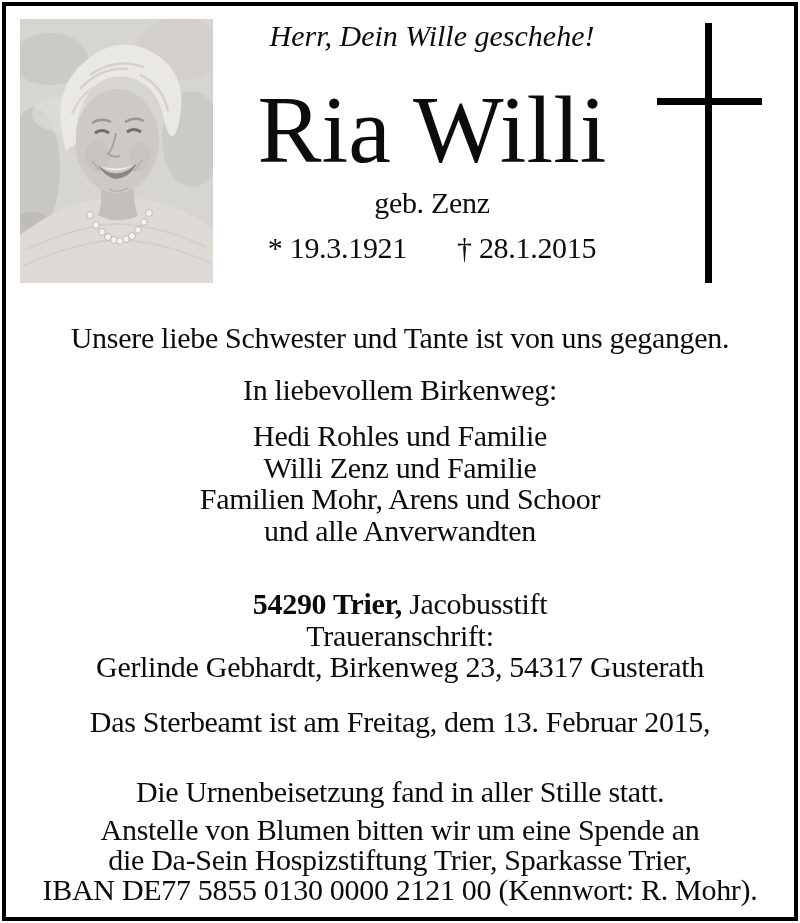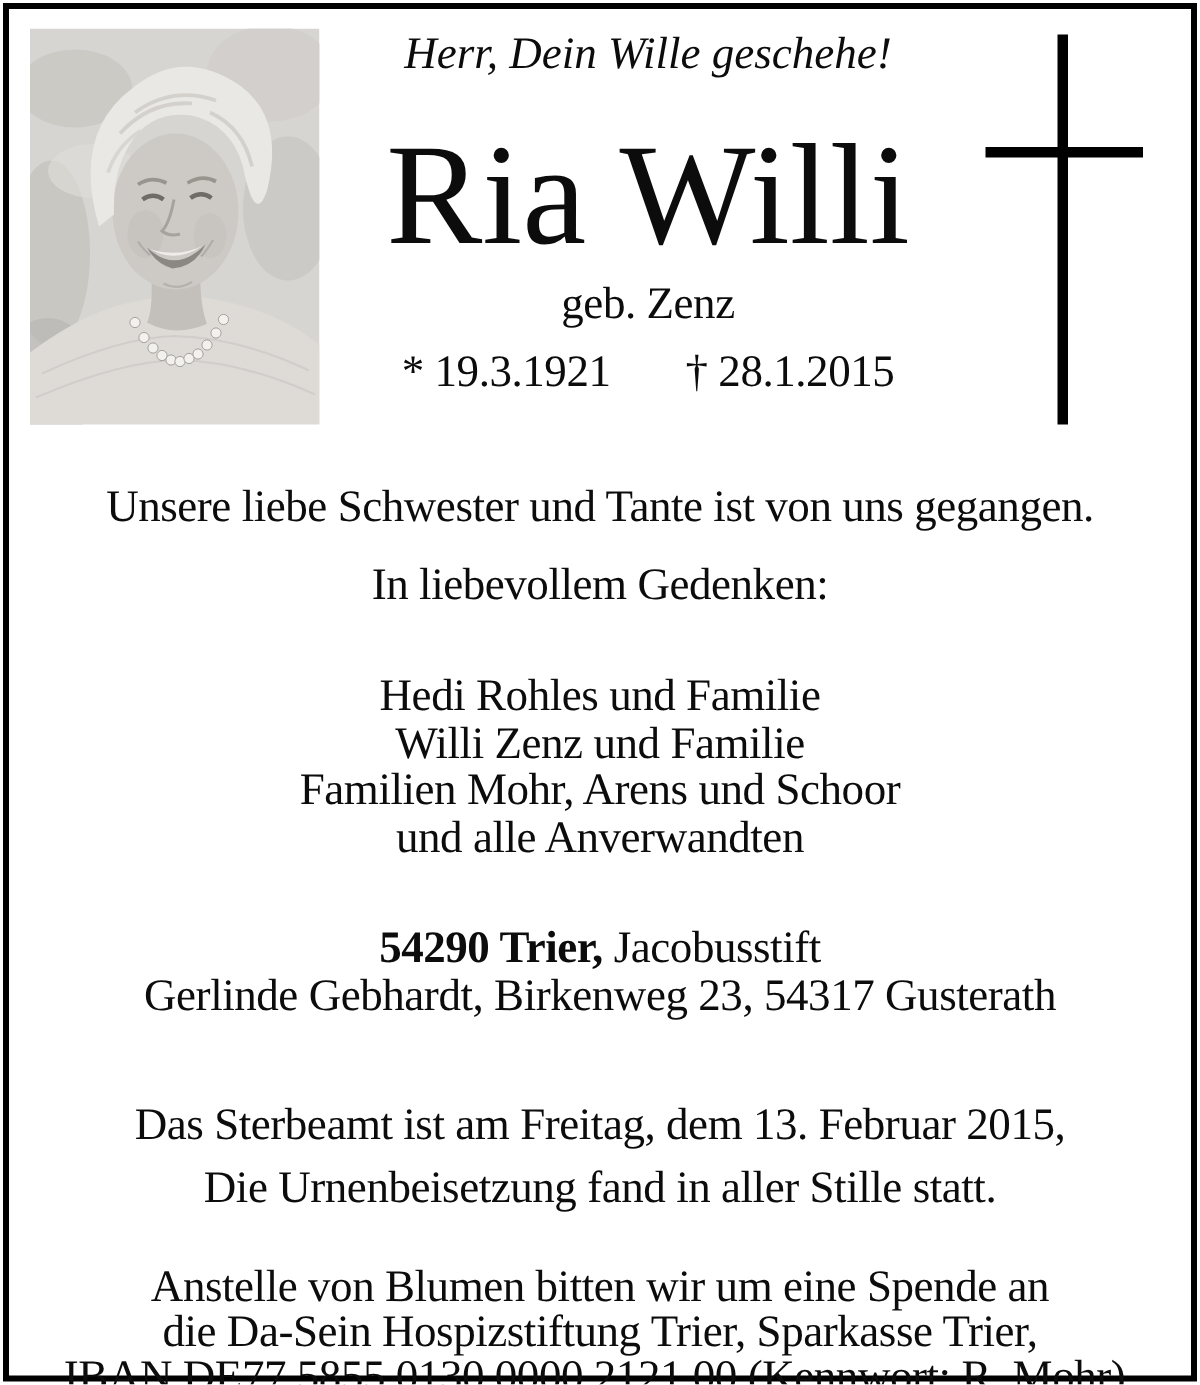--- a/index.html
+++ b/index.html
@@ -16,21 +16,21 @@
   .center-line{left:0;width:100%;text-align:center;white-space:nowrap;}
   .body-text{font-size:30px;line-height:1;letter-spacing:-0.3px;}
   .quote{font-size:30px;font-style:italic;line-height:1;}
   .deceased-name{font-size:96px;line-height:1;}
   .header-col{position:absolute;left:215px;top:0;width:434px;text-align:center;}
   .header-col>div{position:absolute;left:0;width:100%;white-space:nowrap;}
   .dates{display:flex;justify-content:center;gap:50px;}
   .names-block div,.address-block div{line-height:31.5px;}
   .service-block div,.donation-block div{line-height:30px;}
   .names-block,.address-block,.service-block,.donation-block{
-    left:0;width:100%;text-align:center;white-space:nowrap;margin-top:28px;
+    left:0;width:100%;text-align:center;white-space:nowrap;
   }
   .bold{font-weight:bold;font-family:Liberation Serif, serif;}
   .cross-bar{position:absolute;background:#000;}
   .photo{position:absolute;left:20px;top:19px;width:193px;height:264px;}
 </style>
 </head>
 <body>
 
 <div class="page">
   <div class="frame"></div>
@@ -99,33 +99,34 @@
     <div class="deceased-name" style="top:82px;">Ria Willi</div>
     <div class="body-text" style="top:188px;">geb. Zenz</div>
     <div class="body-text dates" style="top:233px;">
       <span>* 19.3.1921</span>
       <span>† 28.1.2015</span>
     </div>
   </div>
 
   <div class="abs center-line body-text" style="top:307px;margin-top:16px;">Unsere liebe Schwester und Tante ist von uns gegangen.</div>
 
-  <div class="abs center-line body-text" style="top:375px;">In liebevollem Gedenken:</div>
+  <div class="abs center-line body-text" style="top:375px;">In liebevollem Birkenweg:</div>
 
   <div class="abs names-block body-text" style="top:420px;">
     <div>Hedi Rohles und Familie</div>
     <div>Willi Zenz und Familie</div>
     <div>Familien Mohr, Arens und Schoor</div>
     <div>und alle Anverwandten</div>
   </div>
 
   <div class="abs address-block body-text" style="top:588px;">
     <div>
       <span class="bold">54290 Trier,</span><span> Jacobusstift</span>
     </div>
+    <div>Traueranschrift:</div>
     <div>Gerlinde Gebhardt, Birkenweg 23, 54317 Gusterath</div>
   </div>
 
   <div class="abs service-block body-text" style="top:707px;">
     <div>Das Sterbeamt ist am Freitag, dem 13. Februar 2015,</div>
   </div>
 
   <div class="abs center-line body-text" style="top:777px;">Die Urnenbeisetzung fand in aller Stille statt.</div>
 
   <div class="abs donation-block body-text" style="top:815px;">

